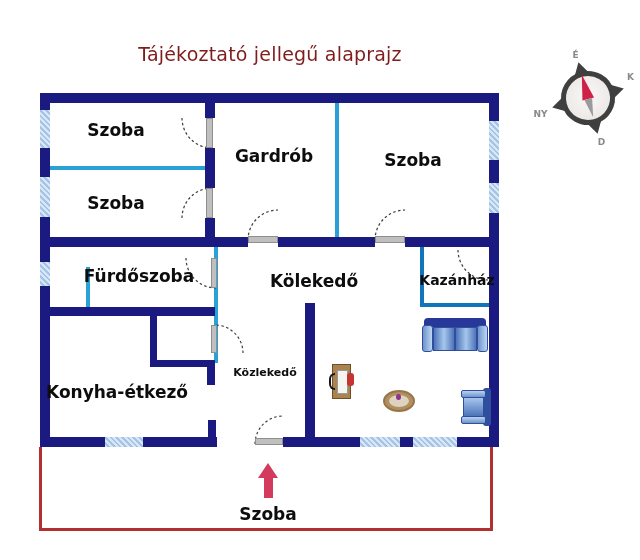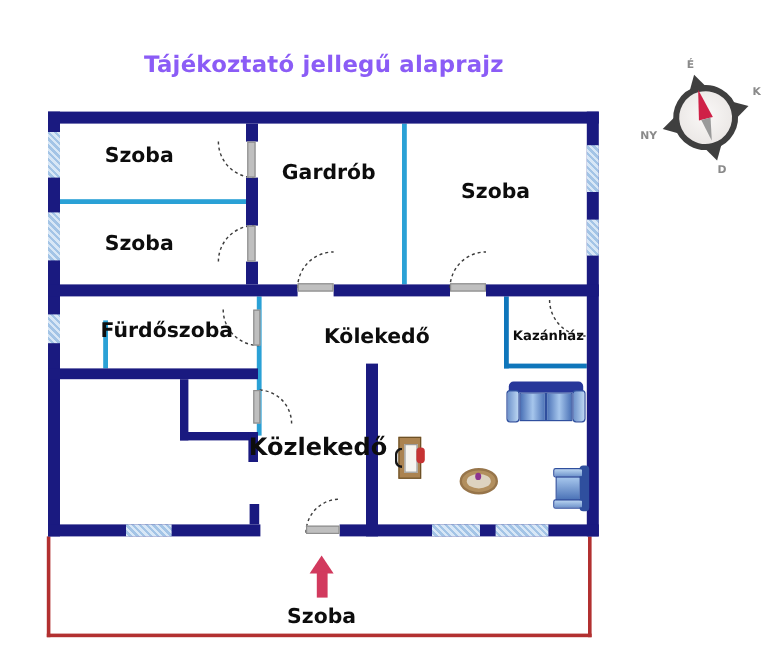--- a/index.html
+++ b/index.html
@@ -1,28 +1,28 @@
 <!DOCTYPE html>
 <html><head>
 <meta charset="utf-8">
 <style>
   html,body{margin:0;padding:0;background:#ffffff;}
   .canvas{position:relative;width:640px;height:560px;background:#ffffff;overflow:hidden;
           font-family:"DejaVu Sans","Liberation Sans",sans-serif;}
   .title{position:absolute;left:40px;top:54px;width:460px;text-align:center;
-         transform:translateY(-50%);font-size:19px;font-weight:bold;color:#8b5cf6;letter-spacing:.2px;}
+         transform:translateY(-50%);font-size:19px;font-weight:normal;color:#7f1d1d;letter-spacing:.2px;}
   .wall{position:absolute;background:#1a1a80;}
   .window{position:absolute;background:repeating-linear-gradient(45deg,#d8e7f6 0px,#d8e7f6 2px,#a3c4e6 2px,#a3c4e6 4px);}
   .cyan{position:absolute;background:#2aa1d6;}
   .boiler{position:absolute;background:#0f76bb;}
   .leaf{position:absolute;background:#bfbfbf;border:1px solid #8f8f8f;box-sizing:border-box;}
   .room-label{position:absolute;transform:translate(-50%,-50%);font-weight:bold;color:#0d0d0d;
               font-size:17px;white-space:nowrap;}
-  .room-label.small{font-size:11px;}
-  .room-label.mid{font-size:20px;}
+  .room-label.small{font-size:14px;}
+  .room-label.mid{font-size:11px;}
   svg.arcs{position:absolute;left:0;top:0;}
   
   .terrace{position:absolute;left:39px;top:447px;width:448px;height:81px;
            border:3px solid #b23030;border-top:none;}
   .arrow-head{position:absolute;left:258px;top:463px;width:0;height:0;
               border-left:10px solid transparent;border-right:10px solid transparent;
               border-bottom:15px solid #d23a5e;}
   .arrow-shaft{position:absolute;left:264px;top:476px;width:9px;height:22px;background:#d23a5e;}
   
   .sofa{position:absolute;left:422px;top:318px;width:66px;height:34px;}
@@ -166,21 +166,22 @@
     <div class="paper"></div>
     <div class="mug"></div>
   </div>
   <div class="ctable">
     <div class="top"></div>
     <div class="deco"></div>
   </div>
 
   <div class="room-label" style="left:116px;top:130px;">Szoba</div>
   <div class="room-label" style="left:116px;top:203px;">Szoba</div>
-  <div class="room-label" style="left:274px;top:144px;">Gardrób</div>
+  <div class="room-label" style="left:274px;top:156px;">Gardrób</div>
   <div class="room-label" style="left:413px;top:160px;">Szoba</div>
   <div class="room-label" style="left:314px;top:281px;">Kölekedő</div>
   <div class="room-label" style="left:139px;top:276px;">Fürdőszoba</div>
   <div class="room-label small" style="left:457px;top:280px;">Kazánház</div>
+  <div class="room-label" style="left:117px;top:392px;">Konyha-étkező</div>
   <div class="room-label mid" style="left:265px;top:372px;">Közlekedő</div>
   <div class="room-label" style="left:268px;top:514px;">Szoba</div>
 
 </div>
 
 </body></html>

